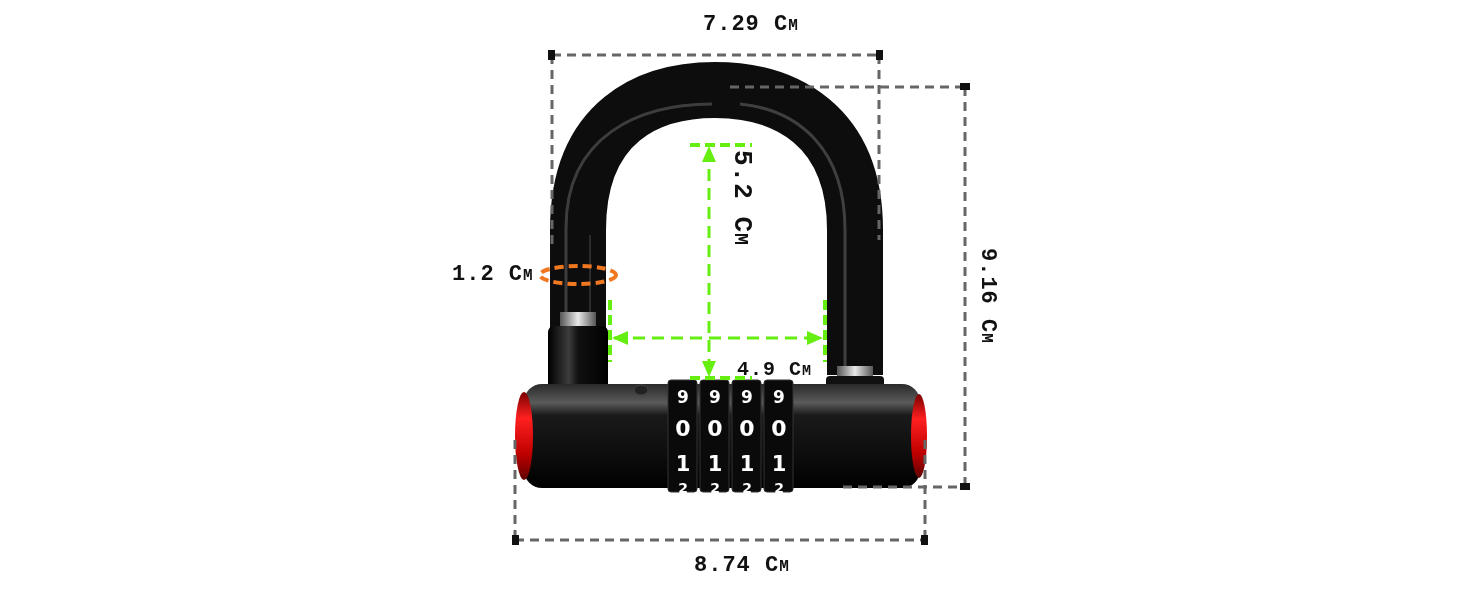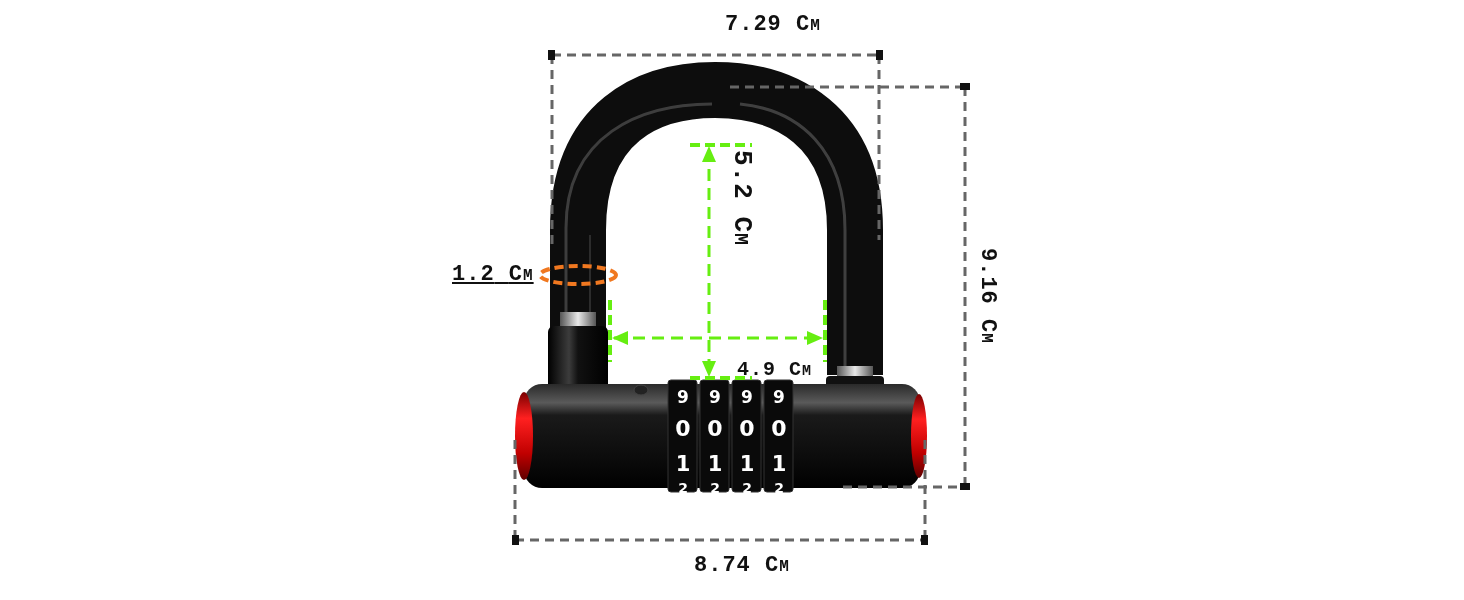--- a/index.html
+++ b/index.html
@@ -1,23 +1,23 @@
 <!DOCTYPE html>
 <html><head>
 <meta charset="utf-8">
 <style>
   html, body { margin: 0; padding: 0; background: #ffffff; }
   body { width: 1464px; height: 600px; position: relative; overflow: hidden; font-family: "Liberation Sans", sans-serif; }
   #stage { position: absolute; left: 0; top: 0; width: 1464px; height: 600px; }
   .lbl { position: absolute; font-family: "Liberation Mono", "DejaVu Sans Mono", monospace; font-weight: bold; color: #111111; white-space: nowrap; letter-spacing: 1px; }
   .lbl .unit-c { font-size: 22px; }
   .lbl .unit-m { font-size: 16px; }
-  #lbl-top { left: 725px; top: 12px; font-size: 22px; text-align: center; }
+  #lbl-top { left: 703px; top: 12px; font-size: 22px; text-align: center; }
   #lbl-bottom { left: 694px; top: 553px; font-size: 22px; text-align: center; }
-  #lbl-wire { left: 452px; top: 262px; font-size: 22px; text-decoration: underline; }
+  #lbl-wire { left: 452px; top: 262px; font-size: 22px; }
   #lbl-gap { left: 737px; top: 310px; font-size: 20px; margin-top: 48px; }
   #lbl-inner { left: 712px; top: 150px; font-size: 26px; transform-origin: 0 0; transform: translate(45px, 0) rotate(90deg); }
   #lbl-height { left: 972px; top: 248px; font-size: 22px; transform-origin: 0 0; transform: translate(28px, 0) rotate(90deg); }
 </style>
 </head>
 <body>
 
 <div id="stage">
   <svg width="1464" height="600" viewBox="0 0 1464 600" xmlns="http://www.w3.org/2000/svg">
     <defs>

